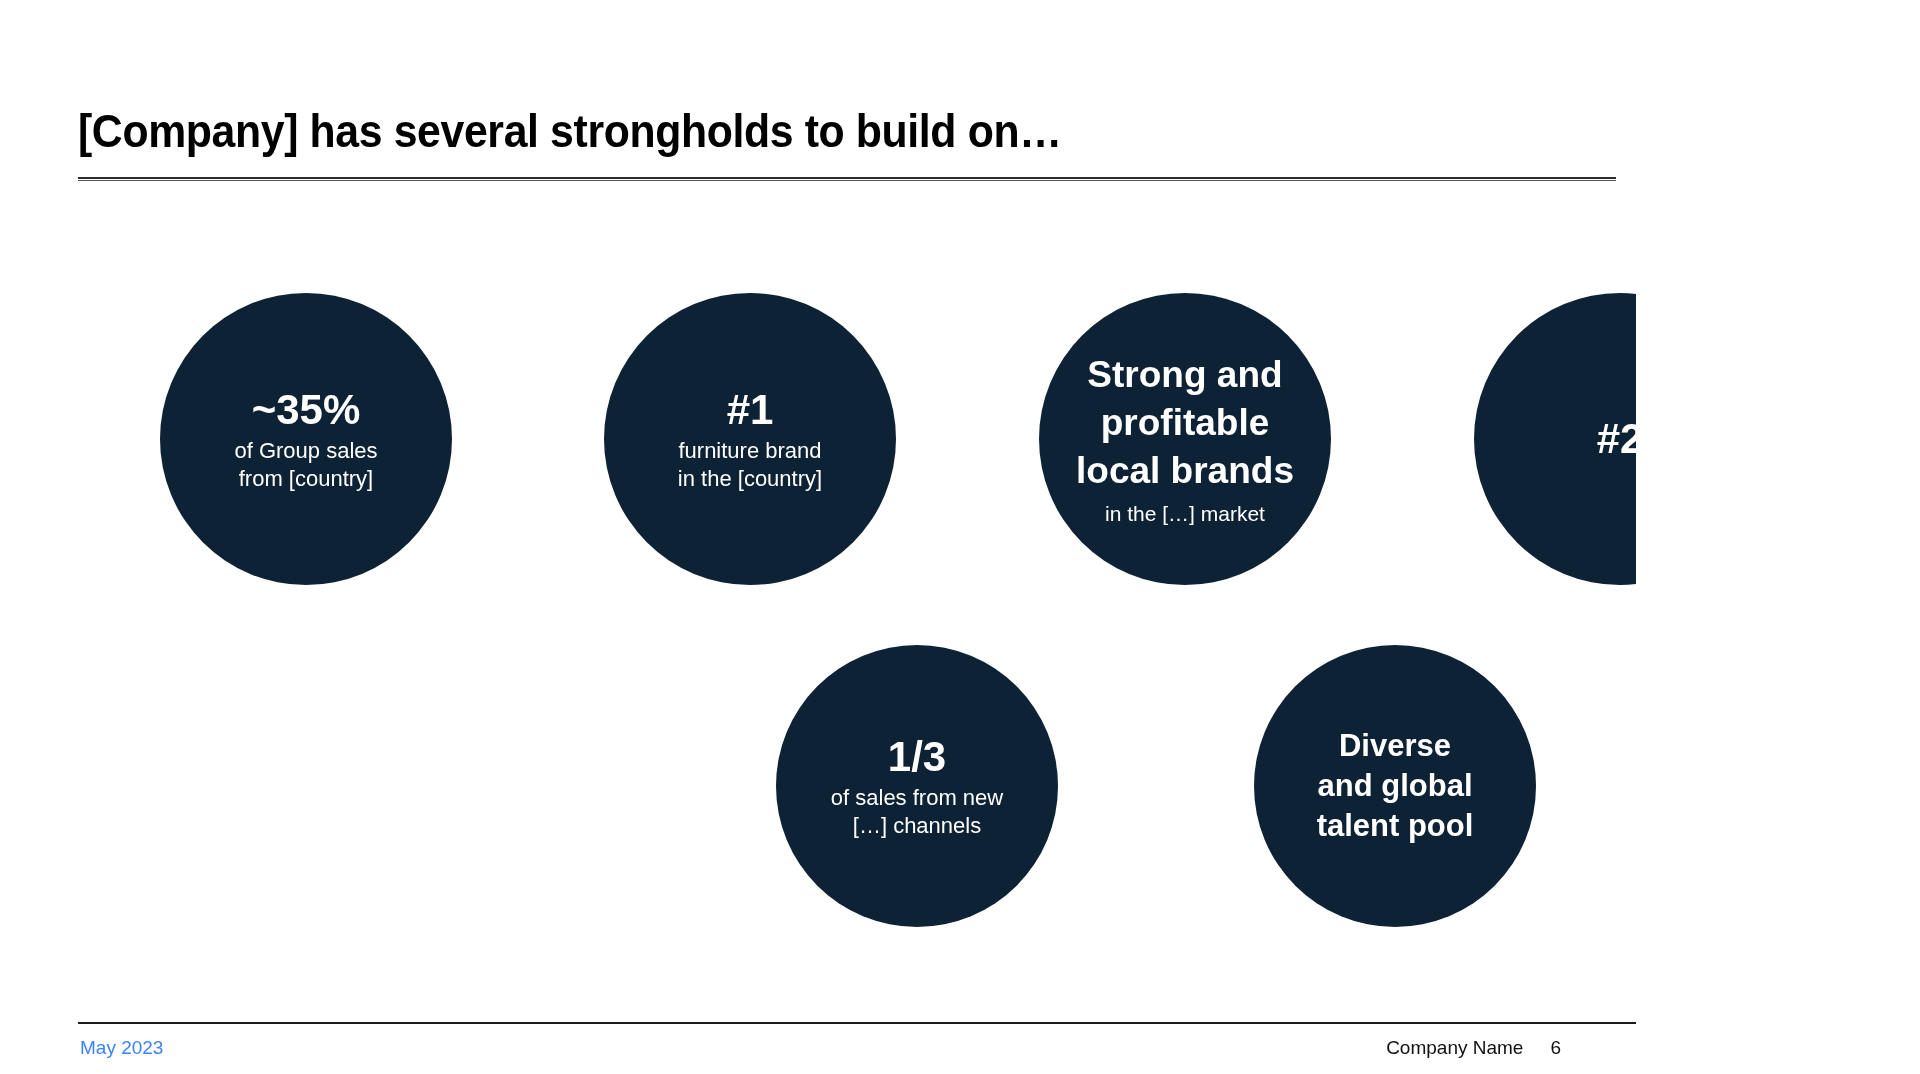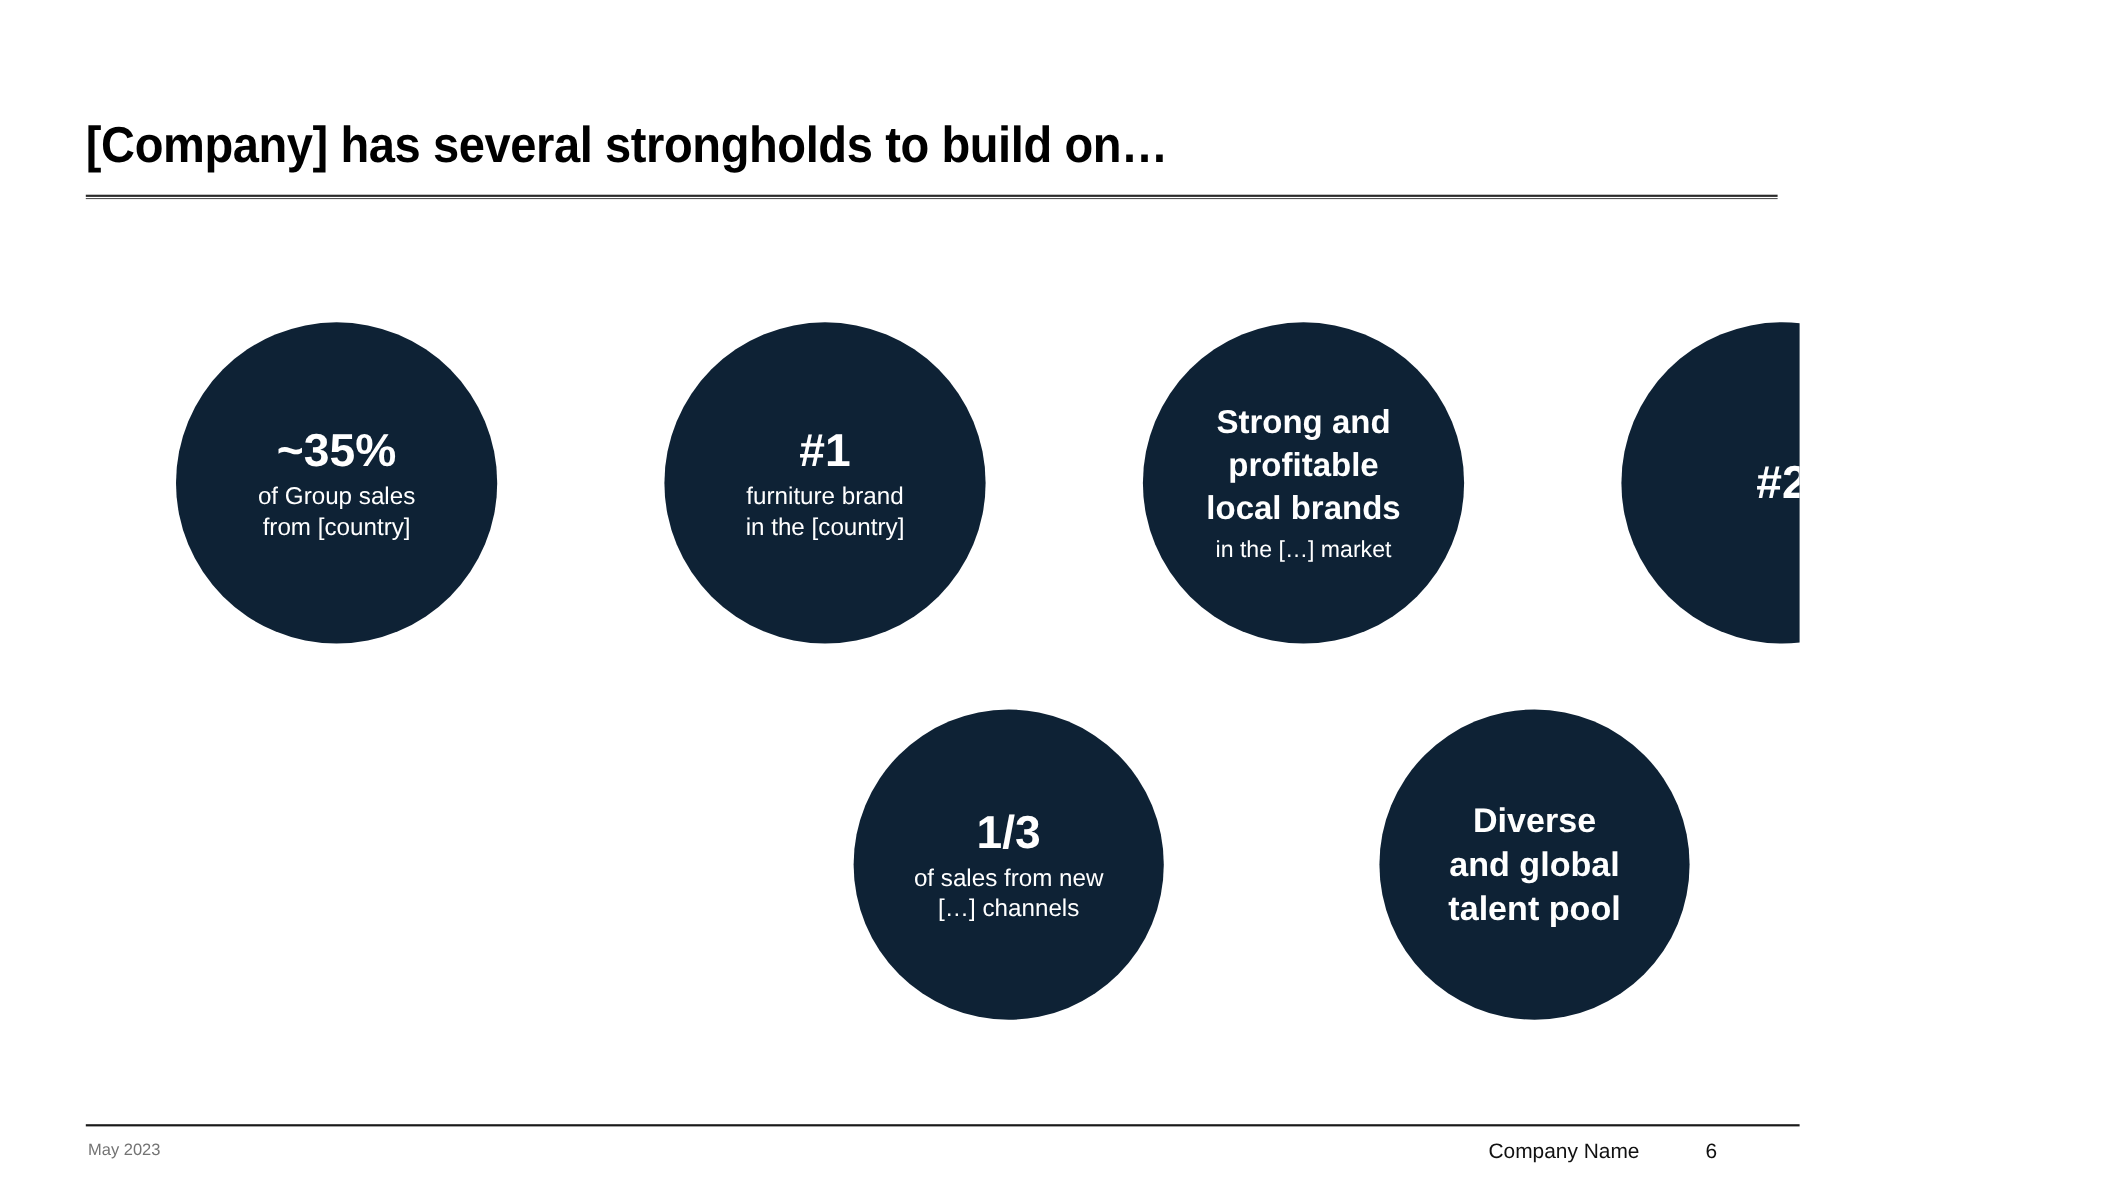--- a/index.html
+++ b/index.html
@@ -81,21 +81,21 @@
     font-weight: normal;
     line-height: 1.25;
     margin-top: 4px;
     white-space: pre-line;
   }
   .circle.headline-only .headline {
     font-size: 31px;
     line-height: 1.28;
   }
   .circle.multiline-head .headline {
-    font-size: 30px;
+    font-size: 37px;
     line-height: 1.3;
   }
   .circle.multiline-head .sub {
     font-size: 21px;
     margin-top: 5px;
   }
   
   .misspell {
     position: relative;
     display: inline-block;
@@ -124,32 +124,32 @@
     left: 78px;
     top: 1022px;
     width: 1767px;
     height: 2px;
     background: #1a1a1a;
   }
   .footer-left {
     position: absolute;
     left: 80px;
     top: 1037px;
-    font-size: 15px;
-    color: #737373;
+    font-size: 19px;
+    color: #3b82f6;
   }
   .footer-right {
     position: absolute;
     right: 75px;
     top: 1037px;
     font-size: 19px;
     color: #111111;
     display: flex;
     align-items: baseline;
-    gap: 60px;
+    gap: 27px;
   }
 </style>
 </head>
 <body>
 
 <div class="slide">
 
   <div class="title">[Company] has several strongholds to build on…</div>
 
   <div class="title-rule">

